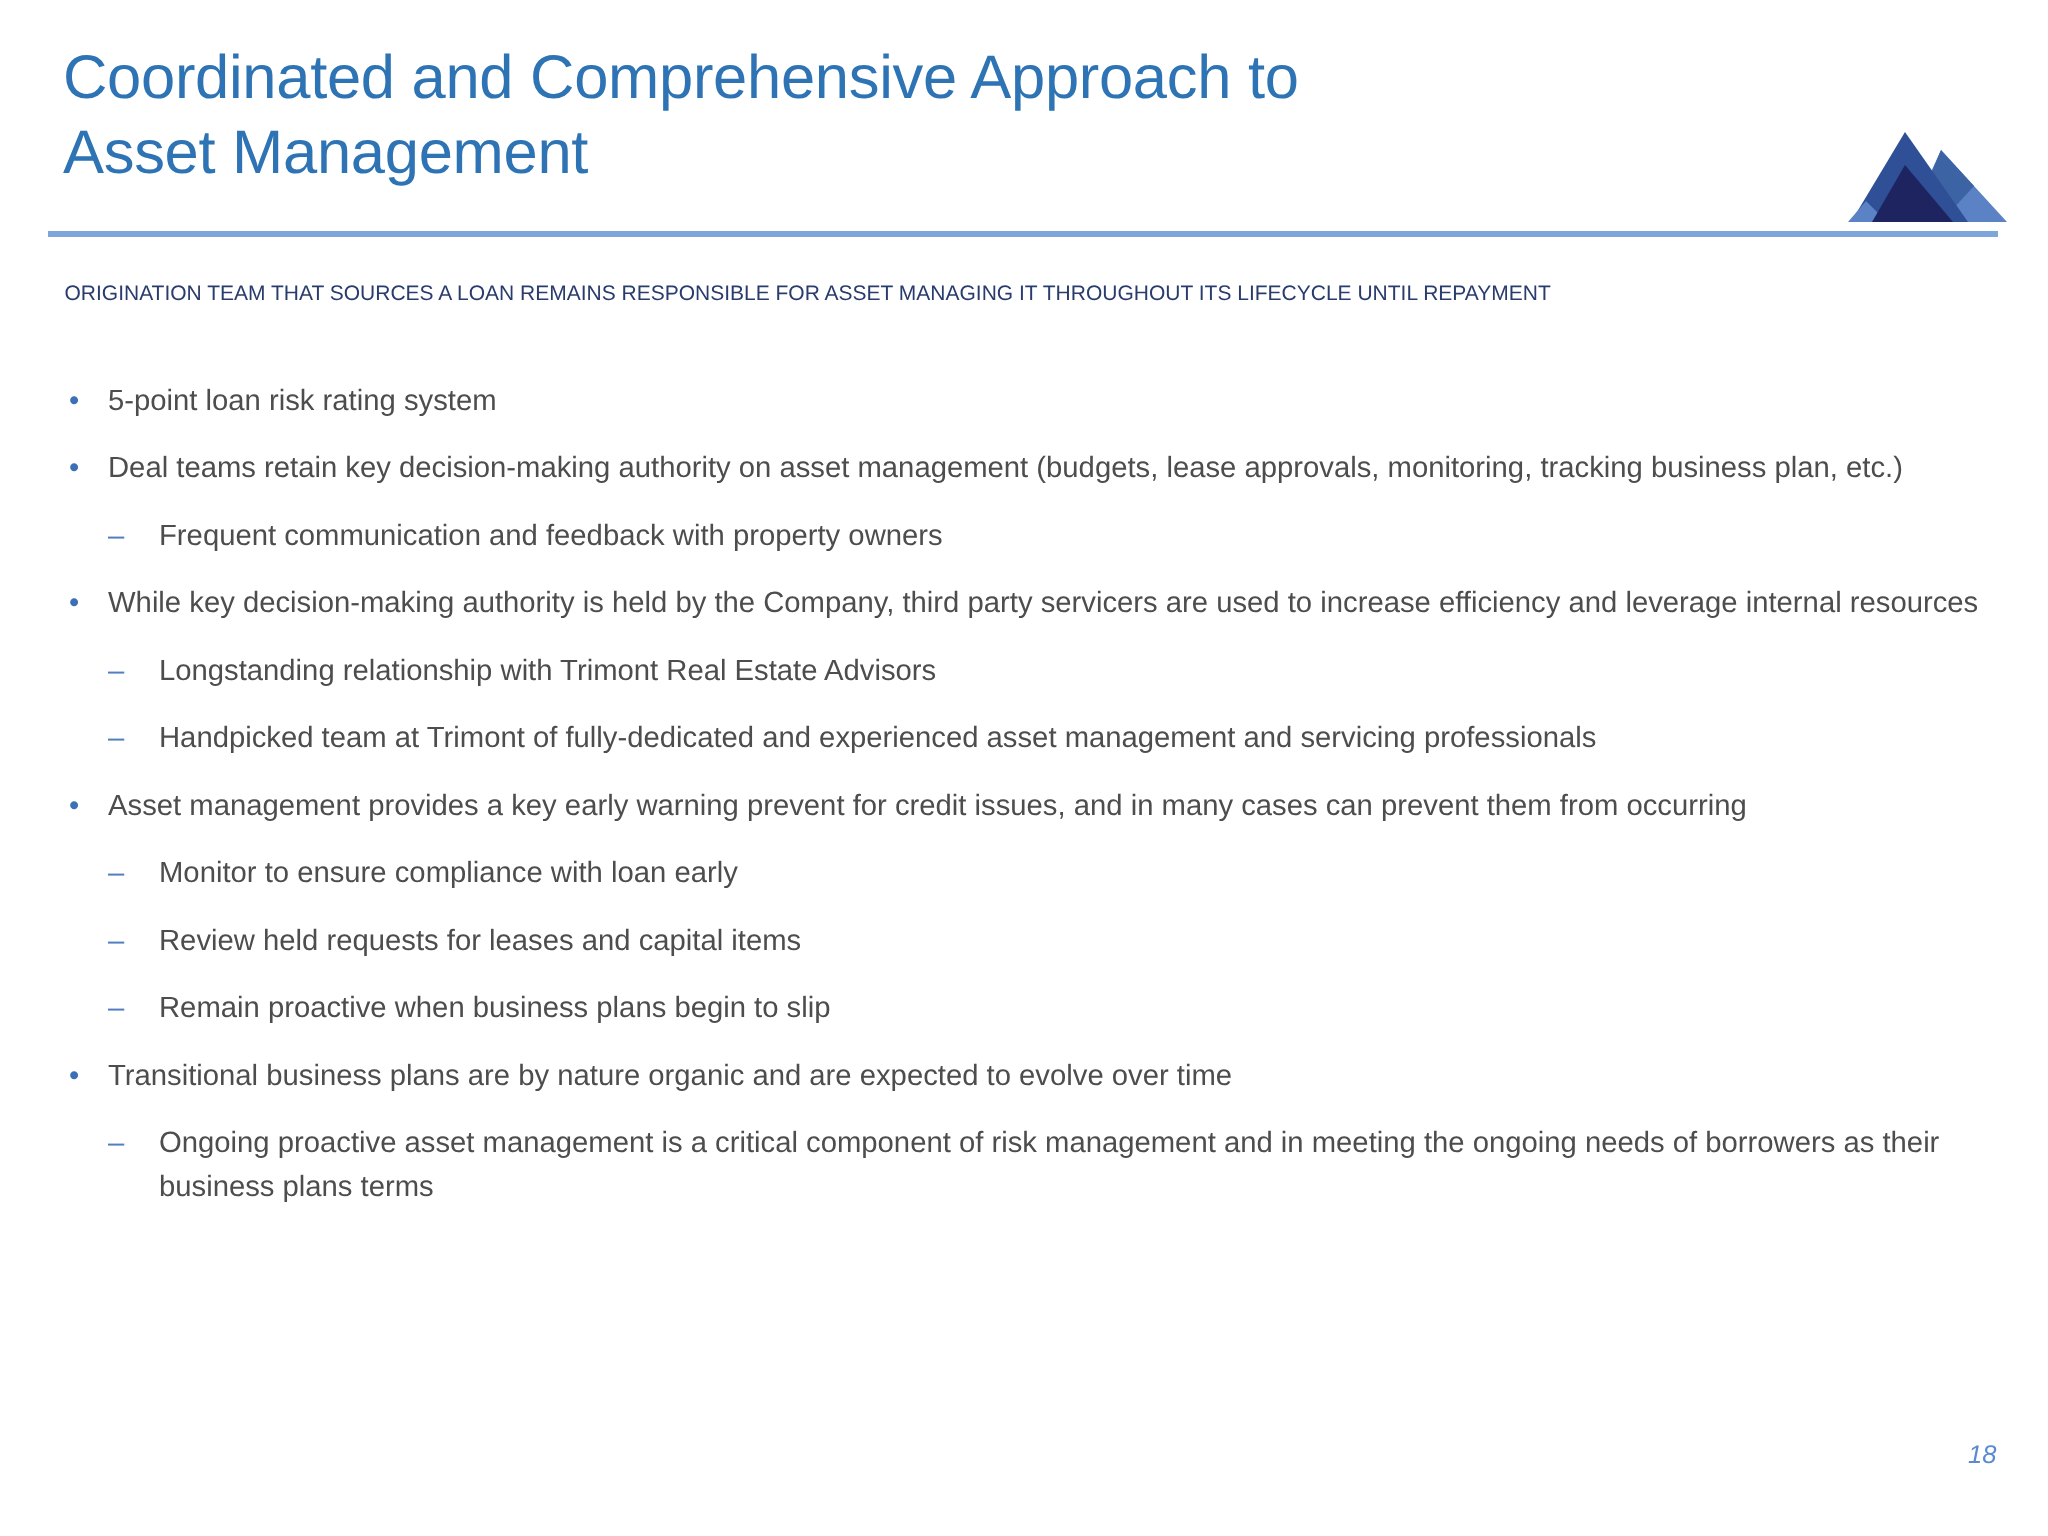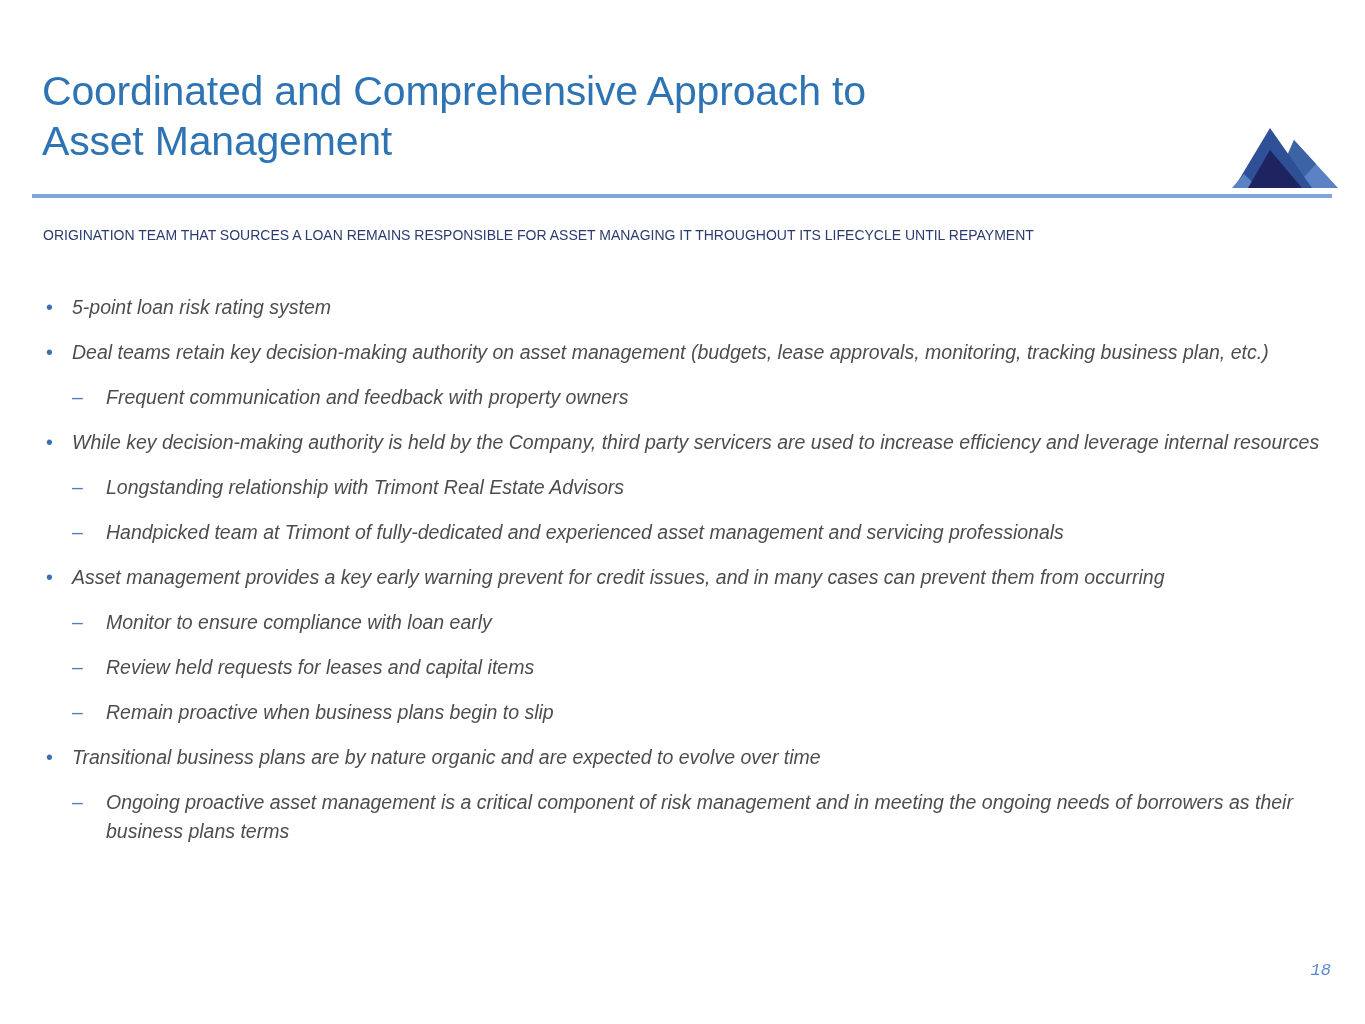--- a/index.html
+++ b/index.html
@@ -12,21 +12,20 @@
     height: 1024px;
     position: relative;
     font-family: "Liberation Sans", sans-serif;
     overflow: hidden;
   }
 
   .slide {
     position: absolute;
     inset: 0;
     background: #ffffff;
-    margin-top: 40px;
   }
 
   
   .title-block {
     position: absolute;
     left: 42px;
     top: 26px;
     width: 1050px;
   }
   .slide-title {
@@ -108,32 +107,30 @@
     position: absolute;
     left: 29px;
     top: 0;
     color: #4F7FC0;
     font-size: 19.5px;
     line-height: 29px;
   }
 
   .bullet-text {
     display: block;
-    font-style: italic;
   }
 
   
   .page-number {
     position: absolute;
     right: 34px;
     bottom: 44px;
     color: #5B8AD0;
     font-size: 17px;
     font-style: italic;
-    font-family: Liberation Mono, monospace;
   }
 </style>
 </head>
 <body>
 
 <div class="slide">
 
   <div class="title-block">
     <div class="slide-title">Coordinated and Comprehensive Approach to
 Asset Management</div>

